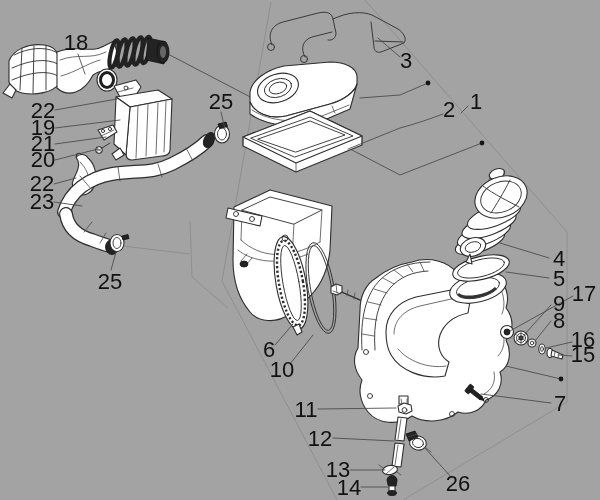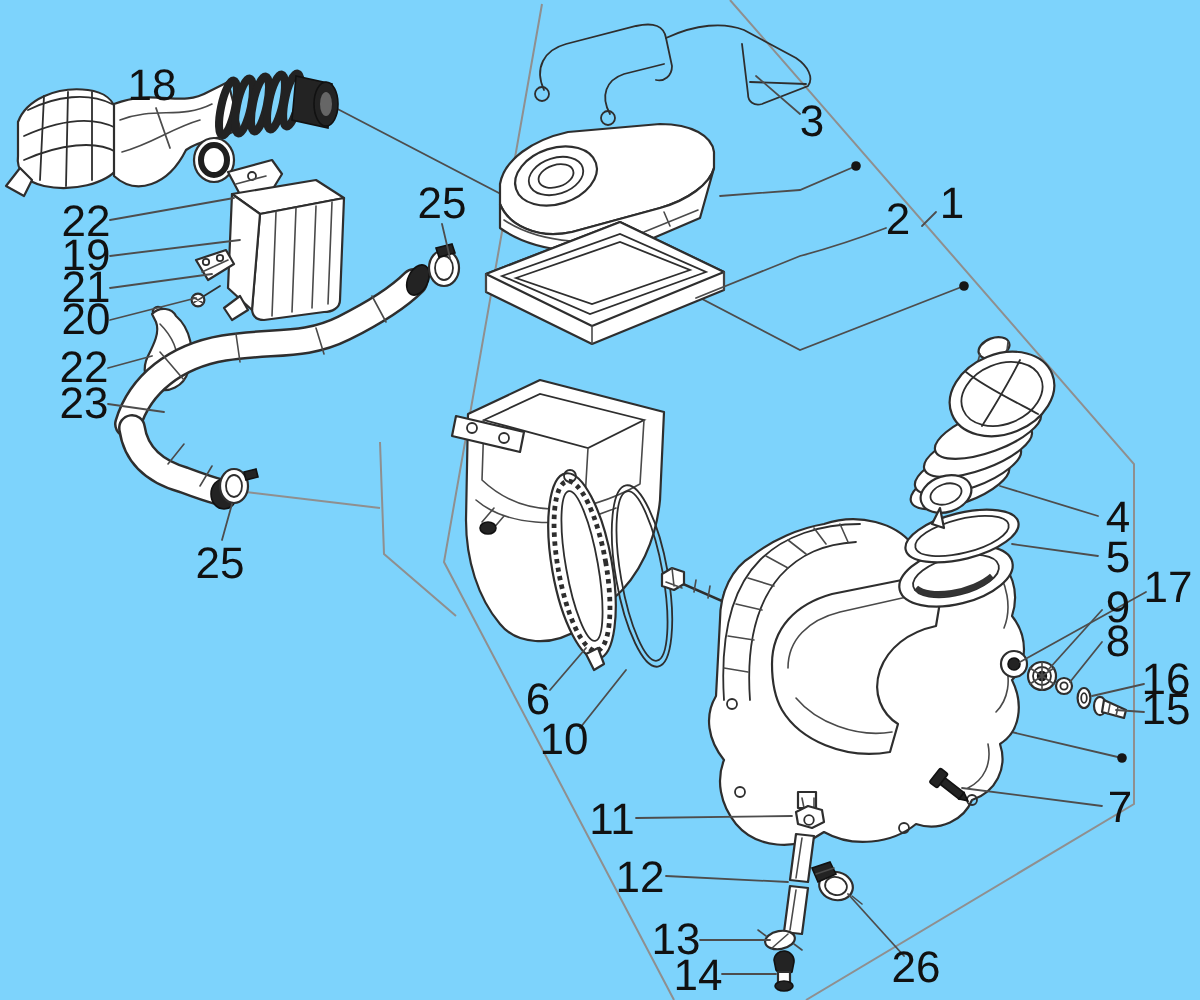--- a/index.html
+++ b/index.html
@@ -1,16 +1,16 @@
 <!DOCTYPE html>
 <html><head>
 <meta charset="utf-8">
 <style>
   html,body{margin:0;padding:0;background:#fff;}
-  .stage{position:relative;width:600px;height:500px;background:#7dd3fc;overflow:hidden;
+  .stage{position:relative;width:600px;height:500px;background:#a3a3a3;overflow:hidden;
          font-family:"Liberation Sans", sans-serif;}
   svg{display:block}
   .part{fill:#ffffff;stroke:#2e2e2e;stroke-width:1.1;stroke-linejoin:round;stroke-linecap:round;}
   .thin{fill:none;stroke:#2e2e2e;stroke-width:0.9;stroke-linecap:round;}
   .det{fill:none;stroke:#4a4a4a;stroke-width:0.8;stroke-linecap:round;}
   .dark{fill:#232323;stroke:#111;stroke-width:0.8;}
   .tube{fill:none;stroke:#2e2e2e;stroke-width:14;stroke-linecap:round;}
   .tubein{fill:none;stroke:#ffffff;stroke-width:11.5;stroke-linecap:round;}
   .leader{fill:none;stroke:#4d4d4d;stroke-width:0.9;stroke-linecap:round;}
   .bound{fill:none;stroke:#8f8f8f;stroke-width:1;}

